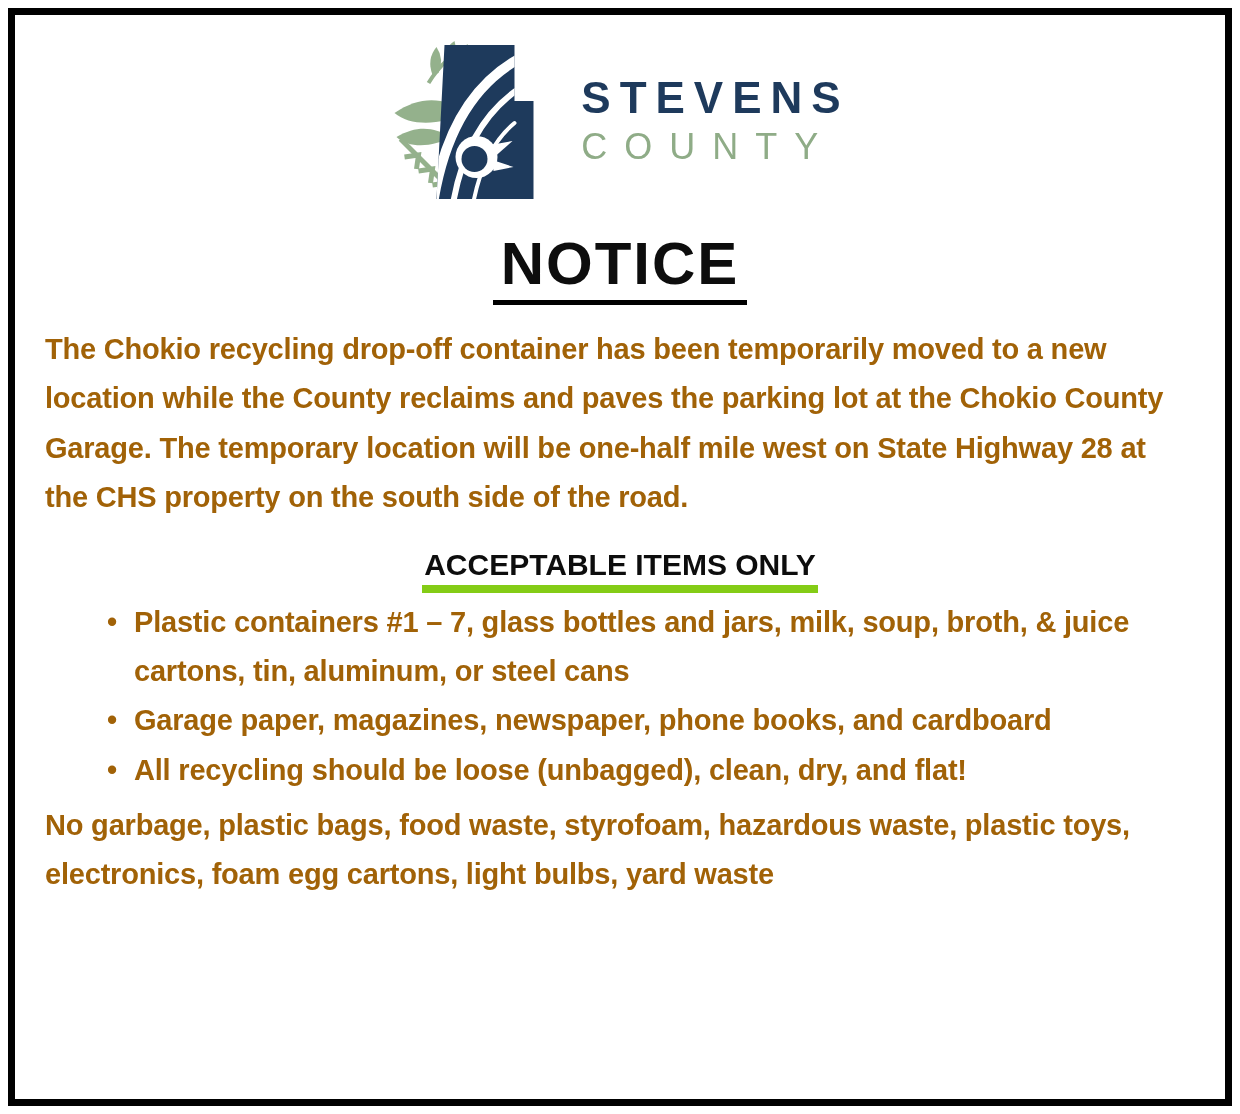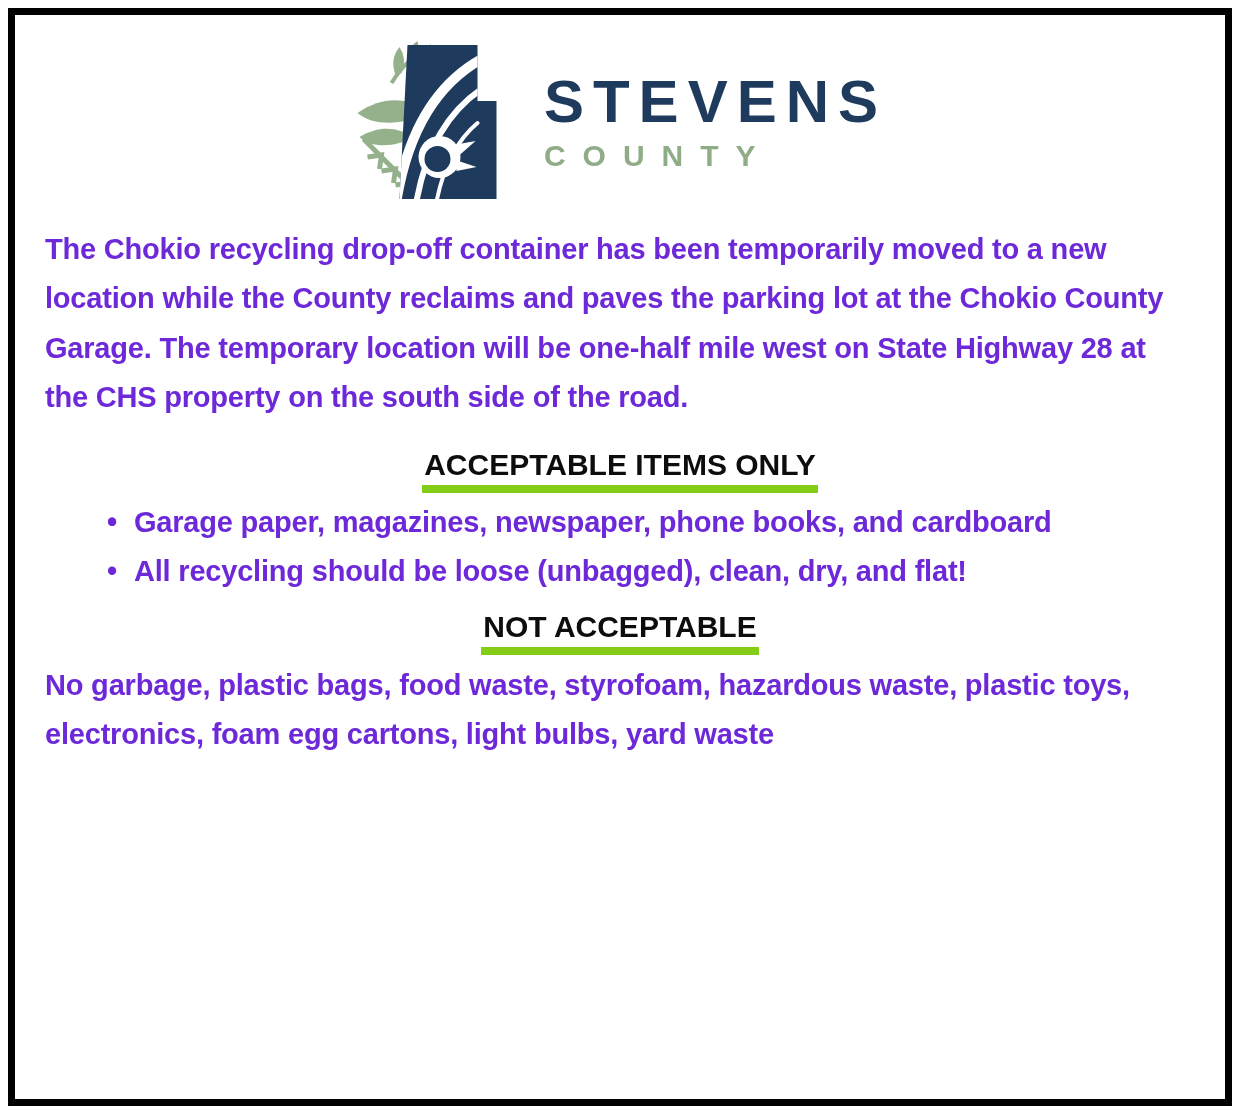--- a/index.html
+++ b/index.html
@@ -24,29 +24,29 @@
     display:flex;
     justify-content:center;
     align-items:center;
     gap:16px;
     margin-top:4px;
     height:168px;
   }
   .logo-mark { width:175px; height:165px; flex:0 0 auto; }
   .wordmark { display:flex; flex-direction:column; justify-content:center; }
   .wordmark-name {
-    font-size:60px;
+    font-size:44px;
     font-weight:bold;
     letter-spacing:9px;
     color:#1e3a5c;
     line-height:1.05;
   }
   .wordmark-county {
-    font-size:30px;
-    font-weight:bold;
+    font-size:36px;
+    font-weight:normal;
     letter-spacing:17px;
     color:#8fac87;
     line-height:1.1;
     margin-top:6px;
   }
   
   .notice-h { text-align:center; margin-top:26px; }
   .notice-h span {
     display:inline-block;
     font-size:60px;
@@ -65,21 +65,21 @@
     padding:0 2px 1px 2px;
     line-height:1.25;
   }
   .section-h.tight { margin-top:12px; }
   
   .body-text {
     font-size:29px;
     font-weight:bold;
     line-height:1.70;
     letter-spacing:-0.2px;
-    color:#6d28d9;
+    color:#a16207;
   }
   .intro { margin-top:20px; }
   .bullet-list { list-style:none; margin-top:5px; padding-left:62px; }
   .bullet-list li { position:relative; padding-left:27px; }
   .bullet-list li .bullet {
     position:absolute; left:0; top:0;
   }
   .na-text { margin-top:6px; }
   .questions { margin-top:24px; }
   .q-label { border-bottom:3px solid #000; padding-bottom:1px; }
@@ -125,40 +125,41 @@
           <path d="M98,106 L120,102 L103,117 Z" fill="#ffffff"></path>
           <path d="M100,121 L121,128 L101,132 Z" fill="#ffffff"></path>
         </g>
       </svg>
       <div class="wordmark">
         <div class="wordmark-name">STEVENS</div>
         <div class="wordmark-county">COUNTY</div>
       </div>
     </div>
 
+    <h1 class="notice-h">
+      <span>NOTICE</span>
+    </h1>
 
     <p class="body-text intro">The Chokio recycling drop-off container has been temporarily moved to a new location while the County reclaims and paves the parking lot at the Chokio County Garage. The temporary location will be one-half mile west on State Highway 28 at the CHS property on the south side of the road.</p>
 
     <h2 class="section-h">
       <span>ACCEPTABLE ITEMS ONLY</span>
     </h2>
     <ul class="bullet-list body-text">
       <li>
         <span class="bullet">•</span>
+        <span>Plastic containers #1 – 7, glass bottles and jars, milk, soup, broth, &amp; juice cartons, tin, aluminum, or steel cans</span>
       </li>
       <li>
         <span class="bullet">•</span>
         <span>Garage paper, magazines, newspaper, phone books, and cardboard</span>
       </li>
       <li>
         <span class="bullet">•</span>
         <span>All recycling should be loose (unbagged), clean, dry, and flat!</span>
       </li>
     </ul>
 
-    <h2 class="section-h tight">
-      <span>NOT ACCEPTABLE</span>
-    </h2>
     <p class="body-text na-text">No garbage, plastic bags, food waste, styrofoam, hazardous waste, plastic toys, electronics, foam egg cartons, light bulbs, yard waste</p>
 
 
   </div>
 </div>
 
 </body></html>

